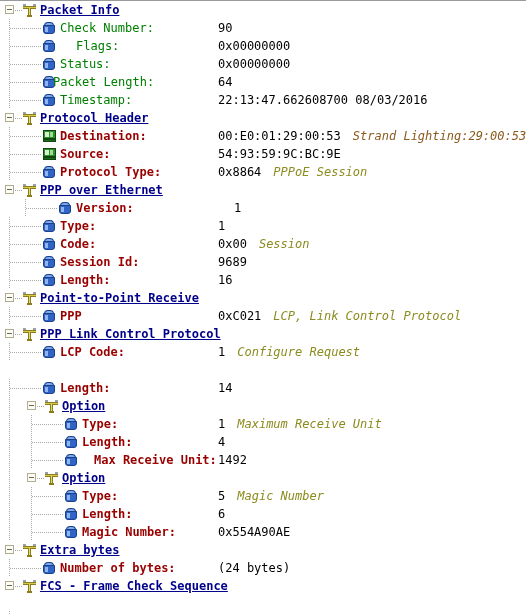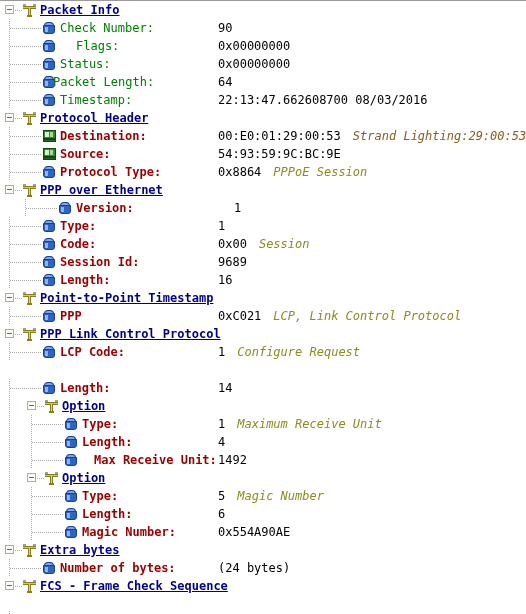--- a/index.html
+++ b/index.html
@@ -277,21 +277,21 @@
     <div class="row" style="position: absolute; left: 0px; top: 288px; width: 526px;">
       <span class="exp" style="left: 5px;"></span>
       <span class="elbow" style="left: 15px; width: 8px;"></span>
       <span class="ticon" style="left: 23px;">
         <i class="lcap"></i>
         <i class="rcap"></i>
         <i class="bar"></i>
         <i class="stem"></i>
         <i class="foot"></i>
       </span>
-      <span class="cellL proto" style="left: 40px;">Point-to-Point Timestamp</span>
+      <span class="cellL proto" style="left: 40px;">Point-to-Point Receive</span>
     </div>
     <div class="row" style="position: absolute; left: 0px; top: 306px; width: 526px;">
       <span class="guide" style="left: 9px;"></span>
       <span class="elbow" style="left: 10px; width: 32px;"></span>
       <span class="cube" style="left: 43px;">
         <i class="top"></i>
         <i class="bod"></i>
         <i class="hl"></i>
       </span>
       <span class="cellL lbl-red" style="left: 60px;">PPP</span>

